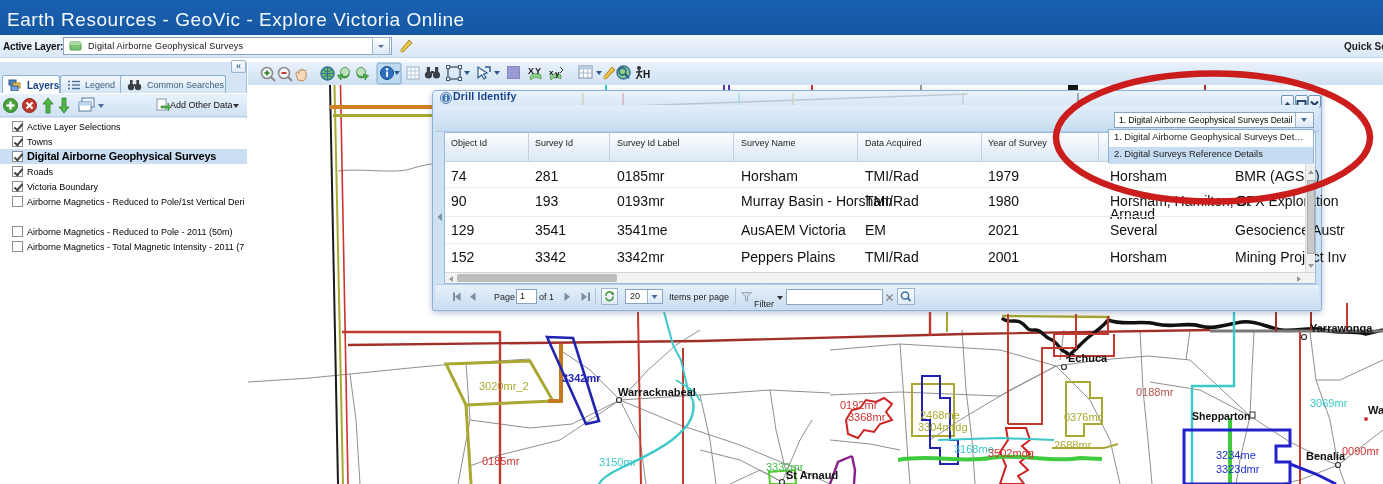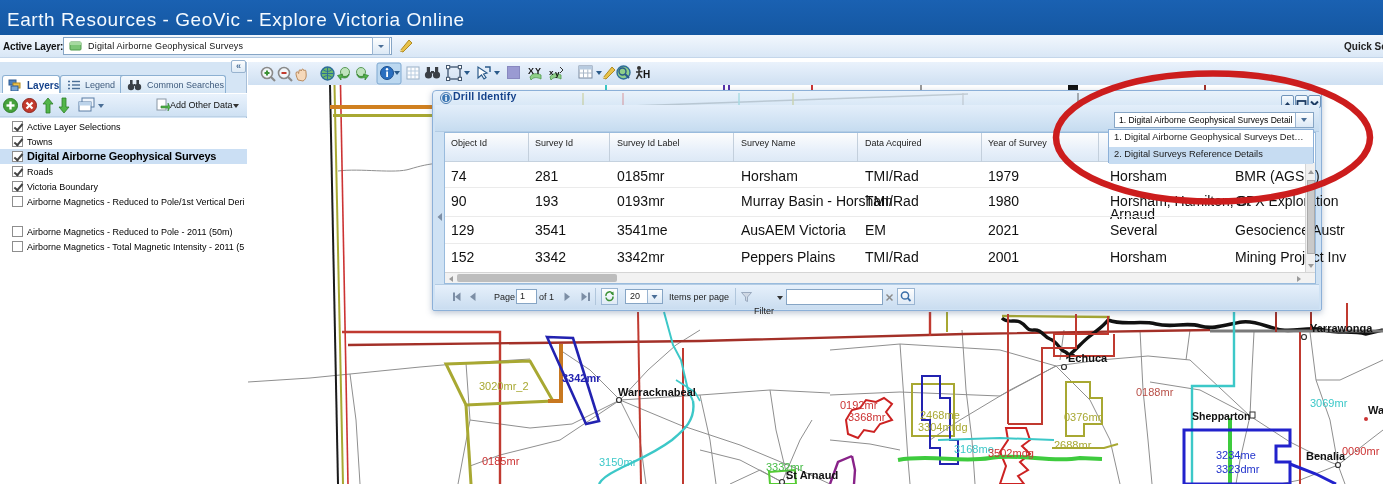--- a/index.html
+++ b/index.html
@@ -164,21 +164,21 @@
     <div class="prow" style="top:76px">
         <div class="cb"></div>
         <div class="tx">Airborne Magnetics - Reduced to Pole/1st Vertical Deri</div>
       </div>
     <div class="prow" style="top:106px">
         <div class="cb"></div>
         <div class="tx">Airborne Magnetics - Reduced to Pole - 2011 (50m)</div>
       </div>
     <div class="prow" style="top:121px">
         <div class="cb"></div>
-        <div class="tx">Airborne Magnetics - Total Magnetic Intensity - 2011 (5</div>
+        <div class="tx">Airborne Magnetics - Total Magnetic Intensity - 2011 (7</div>
       </div>
   </div>
 </div>
 <div id="mtool" class="abs">
 <svg width="1135" height="23">
   <defs>
     <g id="mag">
           <circle cx="7" cy="7" r="5.5" fill="#f2f6fa" stroke="#8a8a8a" stroke-width="1.6"></circle>
           <line x1="11" y1="11" x2="15" y2="15" stroke="#8a8a8a" stroke-width="2.2"></line>
         </g>
@@ -623,21 +623,21 @@
         <span style="position:absolute;left:4px;top:1px">20</span>
         <div style="position:absolute;right:0;top:0;width:14px;height:13px;background:linear-gradient(#fdfefe,#dce9f6);border-left:1px solid #9ab5d2;"><svg width="13" height="13">
             <path d="M3.5 5 L9.5 5 L6.5 9 Z" fill="#4a6e96"></path>
           </svg></div>
       </div>
     <div style="position:absolute;left:234px;top:7px;">Items per page</div>
     <div style="position:absolute;left:300px;top:3px;width:1px;height:17px;background:#b0c6dc;"></div>
     <svg style="position:absolute;left:306px;top:7px" width="11" height="10">
         <path d="M0.5 0.5 L10.5 0.5 L6.5 5 L6.5 9.5 L4.5 8.5 L4.5 5 Z" fill="#cfd8e4" stroke="#8b9cb2" stroke-width="0.8"></path>
       </svg>
-    <div style="position:absolute;left:319px;top:21px;text-align:right;">Filter</div>
+    <div style="position:absolute;left:319px;top:14px;text-align:right;">Filter</div>
     <svg style="position:absolute;left:341px;top:10px" width="8" height="6">
         <path d="M1 1 L7 1 L4 5 Z" fill="#333"></path>
       </svg>
     <div style="position:absolute;left:351px;top:4px;width:95px;height:14px;background:#fff;border:1px solid #86a5c5;"></div>
     <svg style="position:absolute;left:450px;top:8px" width="9" height="9">
         <g stroke="#8a8a8a" stroke-width="1.5">
           <line x1="1.5" y1="1.5" x2="7.5" y2="7.5"></line>
           <line x1="7.5" y1="1.5" x2="1.5" y2="7.5"></line>
         </g>
       </svg>

